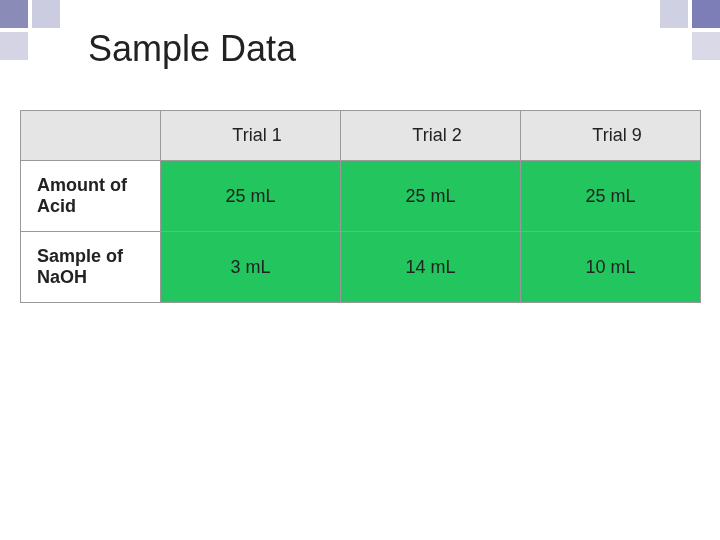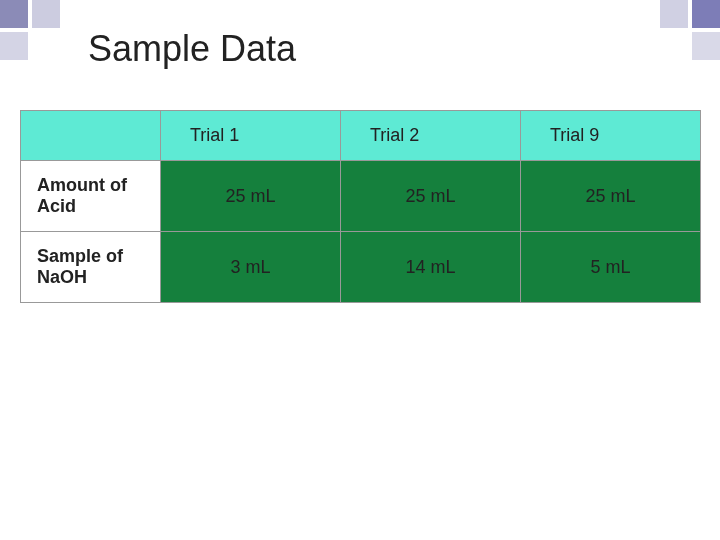--- a/index.html
+++ b/index.html
@@ -60,36 +60,37 @@
     table td, table th {
       border: 1px solid #999999;
       padding: 14px 16px;
       font-size: 18px;
       color: #222222;
       vertical-align: middle;
     }
 
     
     .header-row td {
-      background: #5eead4;
+      background: #e5e5e5;
       font-weight: normal;
+      text-align: center;
       padding-left: 29px;
     }
 
     
     .row-label {
       background: #ffffff;
       font-weight: bold;
       width: 140px;
     }
 
     
     .data-cell {
       text-align: center;
-      background: #15803d;
+      background: #22c55e;
     }
 
     
     col.col-label { width: 140px; }
     col.col-trial { width: 180px; }
   </style>
 </head>
 <body>
 
 <svg class="corner-tl" viewBox="0 0 60 60" xmlns="http://www.w3.org/2000/svg">
@@ -127,18 +128,18 @@
         <td class="row-label">Amount of Acid</td>
         <td class="data-cell">25 mL</td>
         <td class="data-cell">25 mL</td>
         <td class="data-cell">25 mL</td>
       </tr>
 
       <tr>
         <td class="row-label">Sample of NaOH</td>
         <td class="data-cell">3 mL</td>
         <td class="data-cell">14 mL</td>
-        <td class="data-cell">5 mL</td>
+        <td class="data-cell">10 mL</td>
       </tr>
 
     </tbody>
   </table>
 </div>
 
 </body></html>

